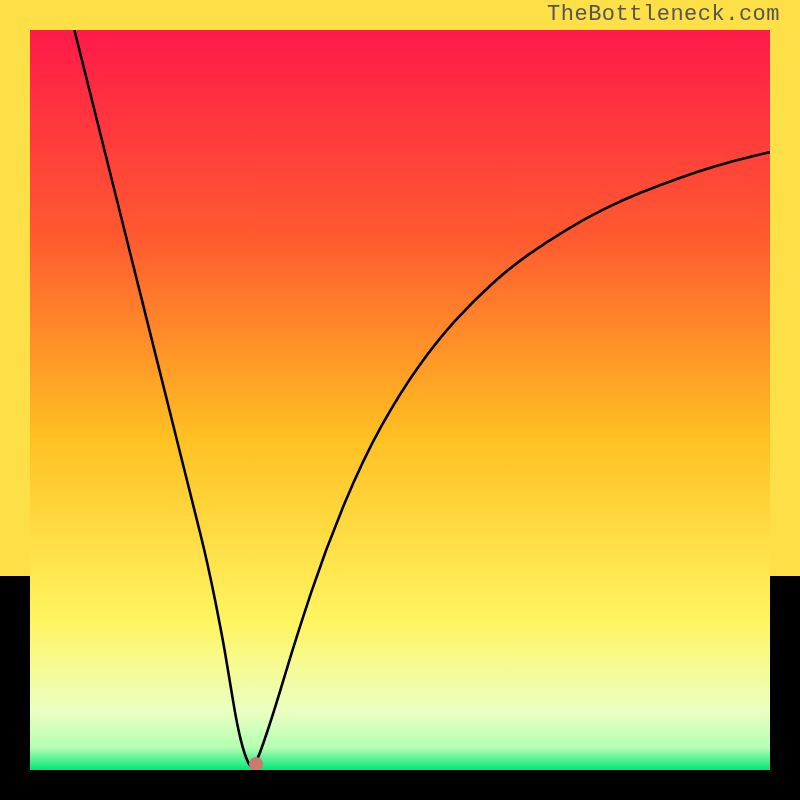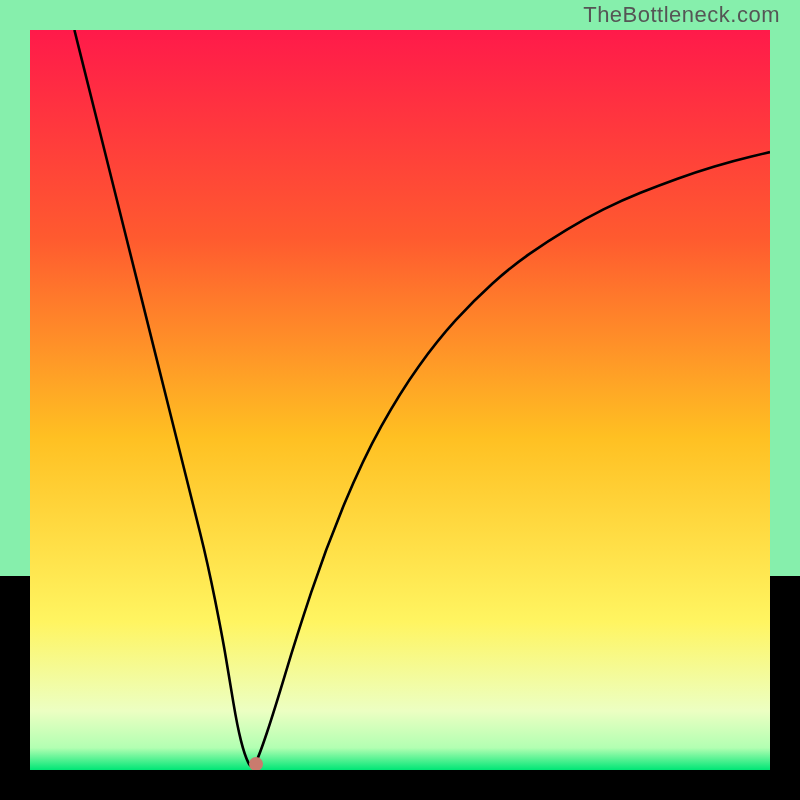--- a/index.html
+++ b/index.html
@@ -7,22 +7,23 @@
     padding: 0;
     width: 800px;
     height: 800px;
     overflow: hidden;
     font-family: Arial, Helvetica, sans-serif;
     background: #000;
   }
   .outer {
     width: 800px;
     height: 576px;
-    background: #86efac;
+    background: #fde047;
     position: relative;
+    font-family: Liberation Mono, monospace;
   }
   .watermark {
     position: absolute;
     top: 2px;
     right: 20px;
     color: #555;
     font-size: 22px;
     font-weight: 500;
     letter-spacing: 0.5px;
   }

